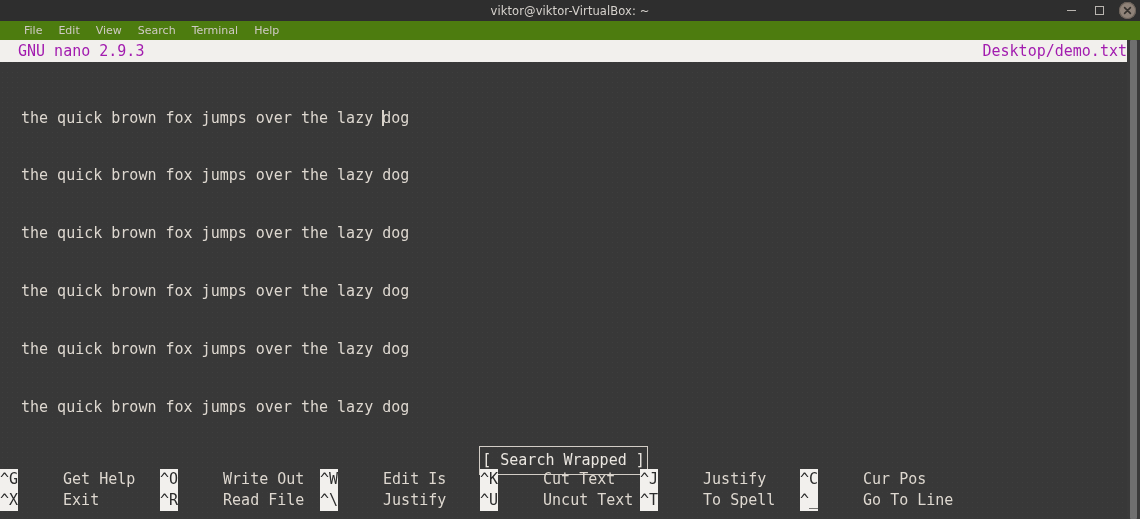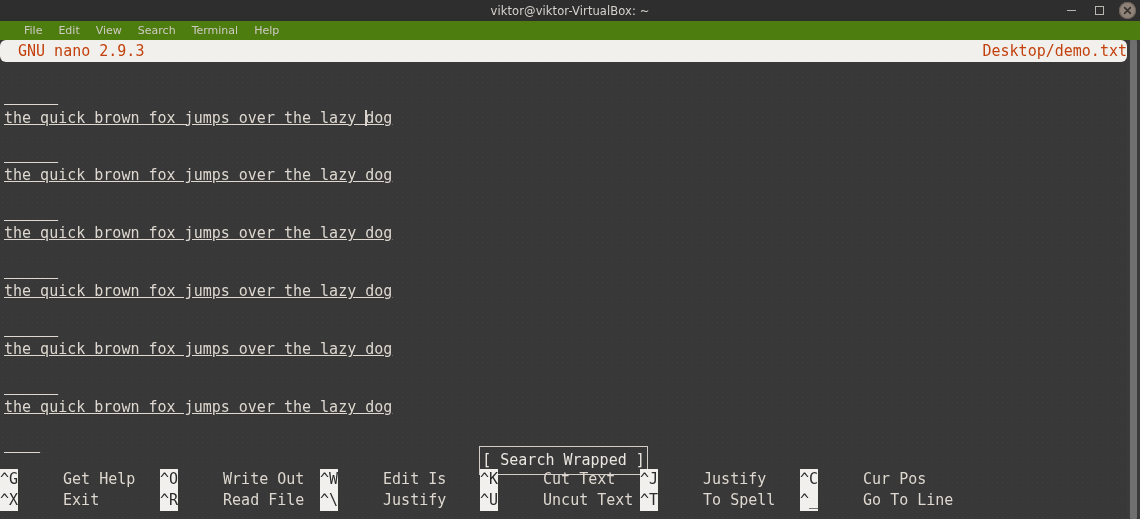--- a/index.html
+++ b/index.html
@@ -106,51 +106,49 @@
     overflow: hidden;
   }
 
   
   .nano-header {
     position: absolute;
     left: 0; top: 0;
     width: 1127px;
     height: 22px;
     background: #f2f0ed;
-    color: #c2410c;
+    color: #a21caf;
     font-family: "DejaVu Sans Mono", monospace;
     font-size: 15px;
-    border-radius: 6px;
   }
   .nano-version {
     position: absolute;
     left: 18px;
     top: 2px;
     white-space: pre;
   }
   .nano-filename {
     position: absolute;
     left: 0;
     top: 2px;
     width: 1127px;
     text-align: right;
     white-space: pre;
   }
 
   
   .editor {
     position: absolute;
-    left: 4px;
+    left: 21px;
     top: 30px;
     font-family: "DejaVu Sans Mono", monospace;
     font-size: 15px;
     line-height: 19.3px;
     color: #ded8d0;
     white-space: pre;
-    text-decoration: underline;
   }
   .editor .line { position: relative; }
   .cursor {
     display: inline-block;
     width: 1.5px;
     height: 16px;
     background: #d8d2ca;
     vertical-align: -3px;
     margin-right: -1.5px;
   }

